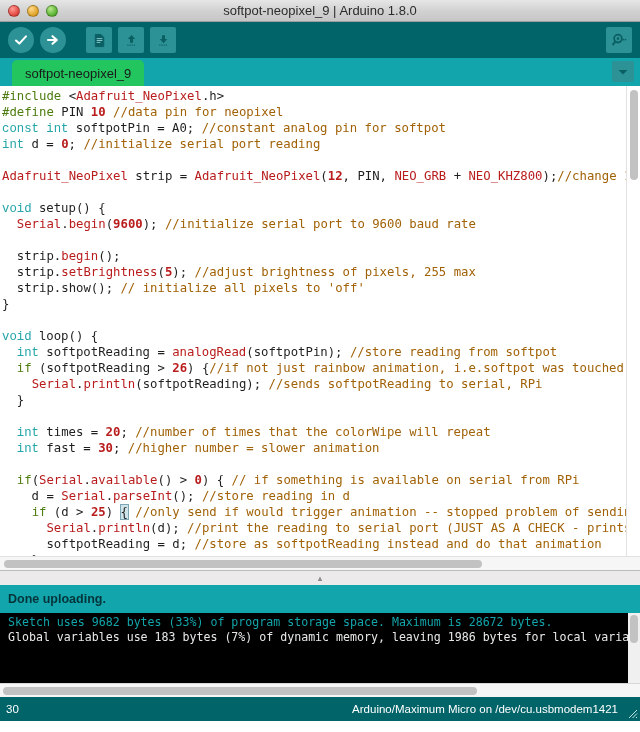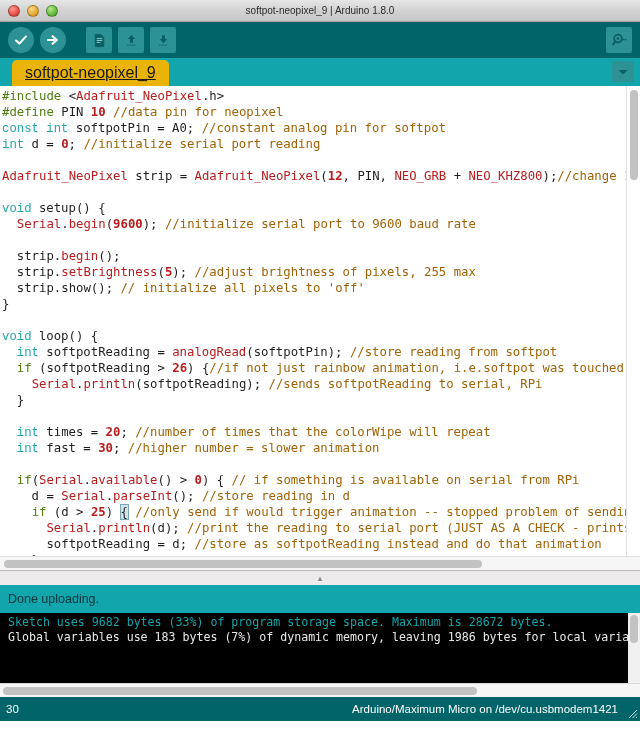--- a/index.html
+++ b/index.html
@@ -19,21 +19,21 @@
     display: flex; align-items: center;
     position: relative;
   }
   .traffic { display: flex; gap: 7px; padding-left: 8px; }
   .tl { width: 12px; height: 12px; border-radius: 50%; border: 1px solid rgba(0,0,0,.28); }
   .tl.red    { background: radial-gradient(circle at 35% 30%, #ff9a92, #e0443e 70%); }
   .tl.yellow { background: radial-gradient(circle at 35% 30%, #ffd88a, #dea123 70%); }
   .tl.green  { background: radial-gradient(circle at 35% 30%, #b6e98a, #58b030 70%); }
   .win-title {
     position: absolute; left: 0; right: 0; text-align: center;
-    font-size: 10px; color: #2b2b2b; line-height: 22px;
+    font-size: 13px; color: #2b2b2b; line-height: 22px;
     pointer-events: none;
   }
 
   
   .toolbar {
     height: 36px; background: #006468;
     display: flex; align-items: center; padding: 0 8px;
     position: relative;
   }
   .tb-group { display: flex; align-items: center; }
@@ -53,24 +53,24 @@
     width: 26px; height: 26px; border-radius: 2px; background: #2d9296;
     display: flex; align-items: center; justify-content: center; cursor: pointer;
   }
 
   
   .tabstrip {
     height: 28px; background: #12a5ab;
     display: flex; align-items: flex-end; position: relative;
   }
   .tab {
-    margin-left: 12px; height: 26px; background: #eab308;
+    margin-left: 12px; height: 26px; background: #22c55e;
     border-radius: 5px 5px 0 0; padding: 0 13px;
     display: flex; align-items: center;
-    font-size: 16px; color: #1a1a1a; cursor: pointer; text-decoration: underline;
+    font-size: 13px; color: #1a1a1a; cursor: pointer;
   }
   .tab-menu {
     position: absolute; right: 6px; top: 3px;
     width: 22px; height: 21px; background: #2d9296;
     display: flex; align-items: center; justify-content: center;
     border-radius: 2px; cursor: pointer;
   }
 
   
   .editor-wrap {
@@ -116,21 +116,21 @@
     height: 14px; background: #eceaea; position: relative;
     display: flex; align-items: center; justify-content: center;
     cursor: row-resize;
   }
   .divider .grip { font-size: 9px; color: #8d8d8d; line-height: 1; }
 
   
   .status-msg {
     height: 28px; background: #12a5ab;
     display: flex; align-items: center; padding-left: 8px;
-    font-size: 12.5px; color: #05343a;
+    font-size: 12.5px; color: #05343a; font-weight: bold;
   }
 
   
   .console {
     height: 70px; background: #000000; position: relative;
     font-family: "DejaVu Sans Mono", "Liberation Mono", monospace;
     font-size: 11.6px; color: #e8e8e8;
     overflow: hidden; padding-top: 2px;
   }
   .console .cline { display: block; height: 15px; white-space: pre; padding-left: 8px; }

